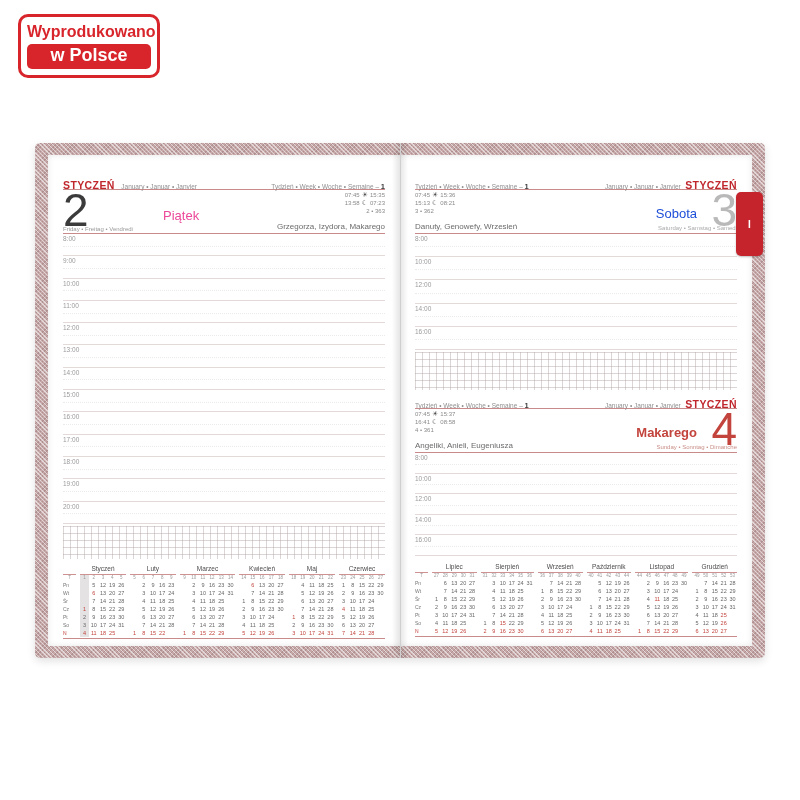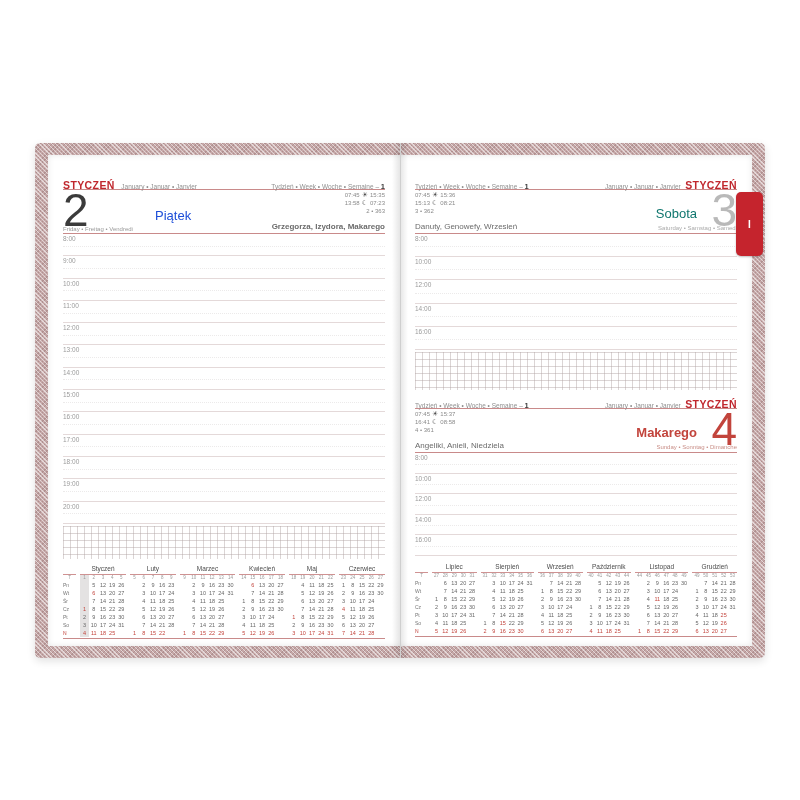--- a/index.html
+++ b/index.html
@@ -40,33 +40,33 @@
   .mname-langs { color:#8f8f8f; font-size:6.5px; margin-left:2px; }
   .week-text { color:#8f8f8f; font-size:6.5px; }
   .week-text b { color:#3c3c3c; font-size:7.5px; }
 
   .day-row { position:relative; height:44px; border-bottom:1px solid #c98a8a; }
   .bignum { position:absolute; font-size:46px; line-height:44px; font-weight:400; }
   .num-fri { left:0; top:-2px; color:#3b3b3b; }
   .num-sat { right:0; top:-2px; color:#b9b9b9; }
   .num-sun { right:0; top:-2px; color:#c2443c; }
   .dayname { position:absolute; font-size:13px; }
-  .dn-fri { left:92px; bottom:10px; color:#1d4ed8; }
-  .dn-sat { right:40px; bottom:12px; color:#0f766e; }
+  .dn-fri { left:100px; bottom:10px; color:#ec4899; }
+  .dn-sat { right:40px; bottom:12px; color:#1d4ed8; }
   .dn-sun { right:40px; bottom:12px; color:#c2443c; font-weight:bold; }
   .daylangs { position:absolute; font-size:6px; color:#999; }
   .dl-fri { left:0; bottom:1px; }
   .dl-sat { right:0; bottom:2px; color:#aaa; }
   .dl-sun { right:0; bottom:2px; color:#c98f88; }
   .suncol { position:absolute; font-size:6px; color:#8a8a8a; line-height:8px; }
   .sc-fri { right:0; top:1px; text-align:right; }
   .sc-side { left:0; top:1px; text-align:left; }
   .ico { font-size:7px; color:#4d4d4d; margin:0 2px; }
   .namedays { position:absolute; font-size:8px; color:#6b6b6b; }
-  .ndy-fri { right:0; bottom:2px;font-weight:bold; }
+  .ndy-fri { right:0; bottom:2px; }
   .ndy-side { left:0; bottom:2px; }
 
   
   .hours { width:100%; }
   .slot { position:relative; border-bottom:1px solid #e4d9d9; }
   .hlabel { position:absolute; left:0; top:1px; font-size:6.5px; color:#9a9a9a; }
   .halfline { position:absolute; left:0; right:0; top:55%; border-top:1px dotted #eceaea; }
 
   
   .dotgrid { width:100%;
@@ -87,20 +87,24 @@
   .red { color:#c2443c !important; }
   .hl { background:#e4e2e2; }
 
   .sec-gap { height:4px; }
 </style>
 </head>
 <body>
 
 <div class="stage">
 
+  <div class="badge">
+    <div class="badge-l1">Wyprodukowano</div>
+    <div class="badge-l2">w Polsce</div>
+  </div>
 
   <div class="book">
     <div class="pages">
 
       <div class="page">
         <div class="month-row">
           <div>
             <span class="mname-pl">STYCZEŃ</span>
             <span class="mname-langs">January • Januar • Janvier</span>
           </div>
@@ -534,21 +538,21 @@
 
         <div class="day-row">
           <div class="suncol sc-side">
             <div><span>07:45</span><span class="ico">☀</span><span>15:37</span></div>
             <div><span>16:41</span><span class="ico">☾</span><span>08:58</span></div>
             <div>4 • 361</div>
           </div>
           <div class="bignum num-sun">4</div>
           <div class="dayname dn-sun">Makarego</div>
           <div class="daylangs dl-sun">Sunday • Sonntag • Dimanche</div>
-          <div class="namedays ndy-side">Angeliki, Anieli, Niedziela</div>
+          <div class="namedays ndy-side">Angeliki, Anieli, Eugeniusza</div>
         </div>
 
         <div class="hours">
             <div class="slot" style="height: 20.6px;">
               <span class="hlabel">8:00</span>
               <div class="halfline"></div>
             </div>
             <div class="slot" style="height: 20.6px;">
               <span class="hlabel">10:00</span>
               <div class="halfline"></div>

